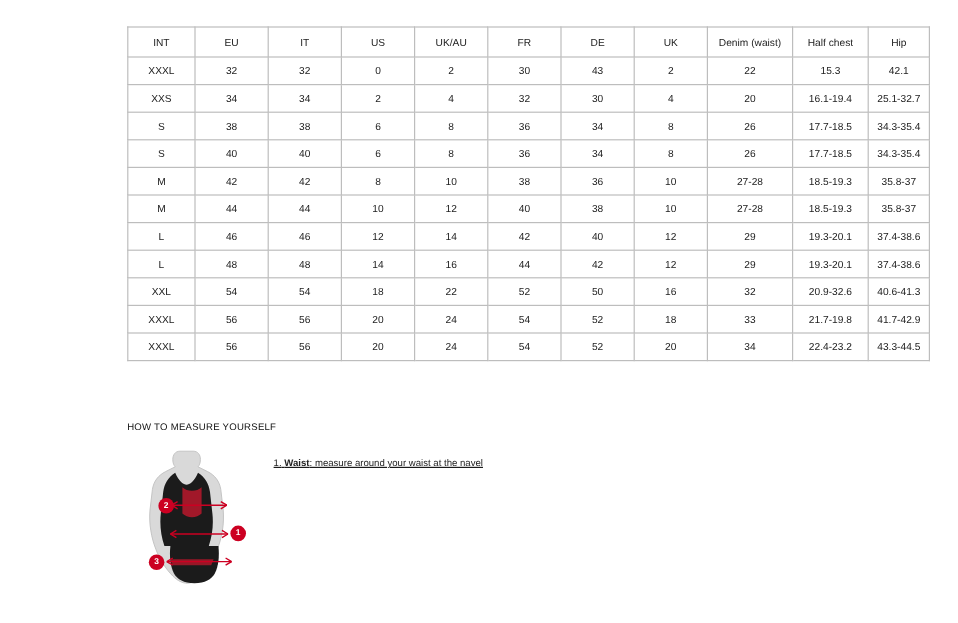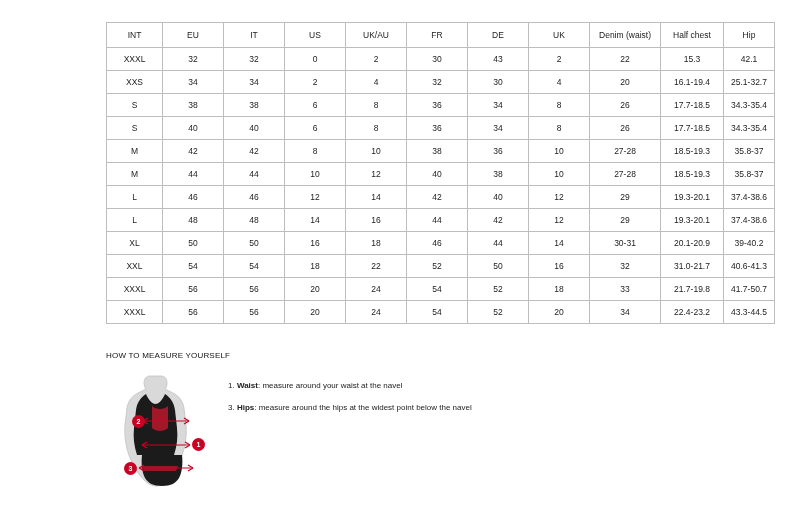--- a/index.html
+++ b/index.html
@@ -82,20 +82,21 @@
   }
   .figure-box {
     width: 110px;
     height: 125px;
     position: relative;
     flex: 0 0 110px;
   }
   .steps {
     margin-left: 12px;
     padding-top: 10px;
+    text-decoration: underline;
   }
   .step {
     font-size: 8px;
     color: #222222;
     margin-bottom: 11px;
     line-height: 11px;
   }
   .step b { font-weight: bold; }
 
   
@@ -251,57 +252,44 @@
           <td>14</td>
           <td>16</td>
           <td>44</td>
           <td>42</td>
           <td>12</td>
           <td>29</td>
           <td>19.3-20.1</td>
           <td>37.4-38.6</td>
         </tr>
         <tr>
-          <td>XL</td>
-          <td>50</td>
-          <td>50</td>
-          <td>16</td>
-          <td>18</td>
-          <td>46</td>
-          <td>44</td>
-          <td>14</td>
-          <td>30-31</td>
-          <td>20.1-20.9</td>
-          <td>39-40.2</td>
-        </tr>
-        <tr>
           <td>XXL</td>
           <td>54</td>
           <td>54</td>
           <td>18</td>
           <td>22</td>
           <td>52</td>
           <td>50</td>
           <td>16</td>
           <td>32</td>
-          <td>31.0-21.7</td>
+          <td>20.9-32.6</td>
           <td>40.6-41.3</td>
         </tr>
         <tr>
           <td>XXXL</td>
           <td>56</td>
           <td>56</td>
           <td>20</td>
           <td>24</td>
           <td>54</td>
           <td>52</td>
           <td>18</td>
           <td>33</td>
           <td>21.7-19.8</td>
-          <td>41.7-50.7</td>
+          <td>41.7-42.9</td>
         </tr>
         <tr>
           <td>XXXL</td>
           <td>56</td>
           <td>56</td>
           <td>20</td>
           <td>24</td>
           <td>54</td>
           <td>52</td>
           <td>20</td>
@@ -351,22 +339,18 @@
         <div class="bullet b1">1</div>
         <div class="bullet b2">2</div>
         <div class="bullet b3">3</div>
       </div>
 
       <div class="steps">
         <div class="step">
           <span>1.</span>
           <b>Waist</b><span>: measure around your waist at the navel</span>
         </div>
-        <div class="step">
-          <span>3.</span>
-          <b>Hips</b><span>: measure around the hips at the widest point below the navel</span>
-        </div>
       </div>
 
     </div>
   </div>
 
 </div>
 
 </body></html>

